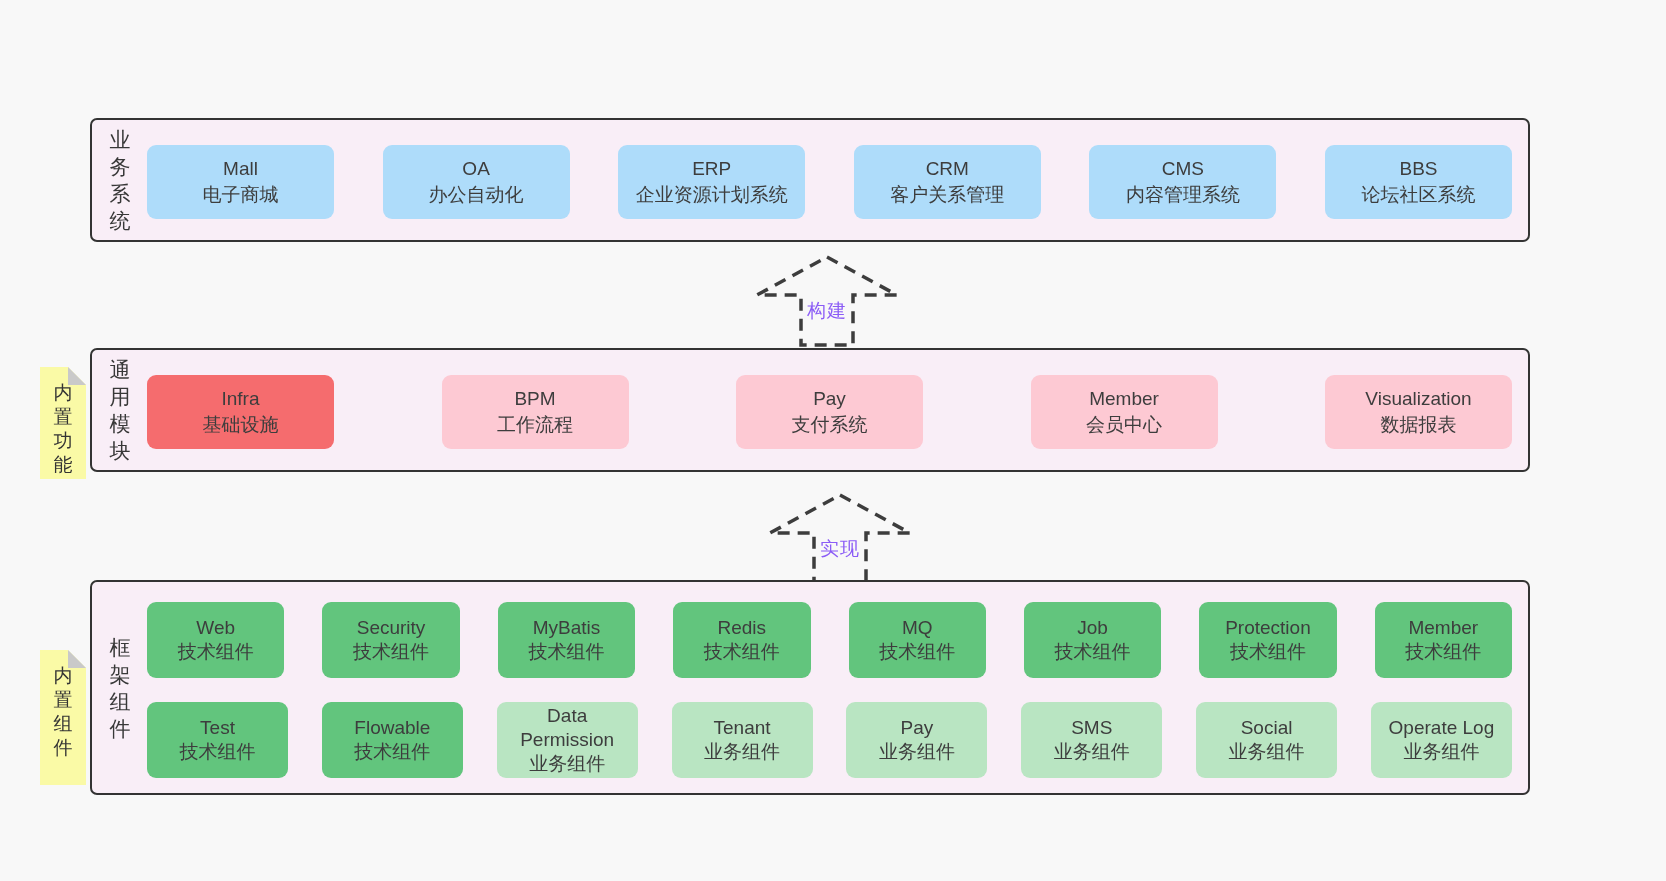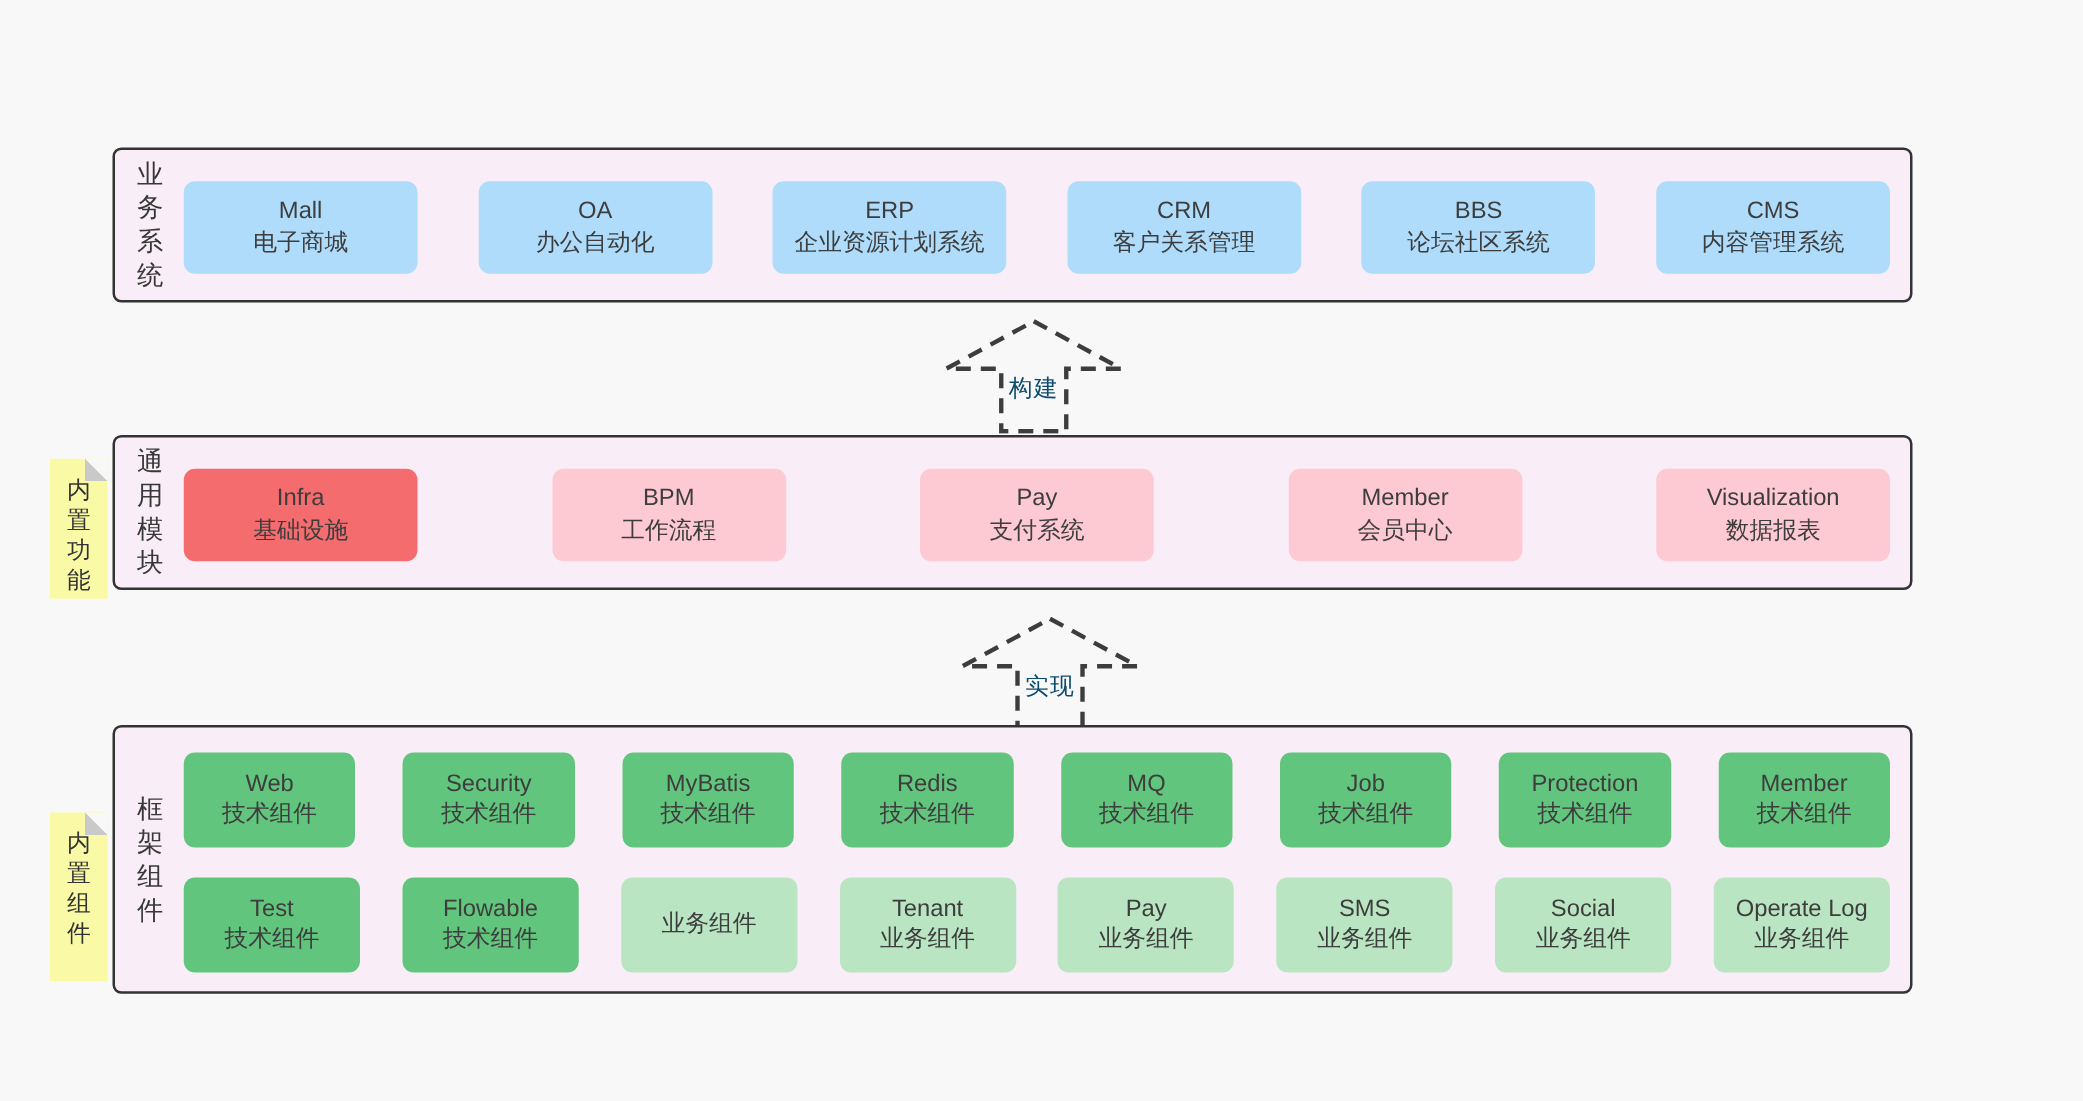--- a/index.html
+++ b/index.html
@@ -57,21 +57,21 @@
     clip-path:polygon(0 0,100% 0,100% 100%);}
   .fold{position:absolute;top:0;right:0;width:18px;height:18px;
     background:var(--c-noteFold,#c9c9c9);
     clip-path:polygon(0 0,100% 100%,0 100%);}
   .arrow{position:absolute;width:146px;height:92px;z-index:1;}
   .arrow1{left:754px;top:255px;}
   .arrow2{left:767px;top:493px;}
   .arrow svg{display:block;width:146px;height:92px;}
   .arrow .alabel{
     position:absolute;left:0;right:0;top:43px;text-align:center;
-    font-size:19px;color:#0c4a6e;letter-spacing:1px;
+    font-size:19px;color:#8b5cf6;letter-spacing:1px;
   }
 </style>
 </head>
 <body>
 
 <div class="layer layer1">
   <div class="vlabel">业
 务
 系
 统</div>
@@ -86,26 +86,26 @@
     </div>
     <div class="box v-blue">
       <span>ERP</span>
       <span>企业资源计划系统</span>
     </div>
     <div class="box v-blue">
       <span>CRM</span>
       <span>客户关系管理</span>
     </div>
     <div class="box v-blue">
+      <span>CMS</span>
+      <span>内容管理系统</span>
+    </div>
+    <div class="box v-blue">
       <span>BBS</span>
       <span>论坛社区系统</span>
-    </div>
-    <div class="box v-blue">
-      <span>CMS</span>
-      <span>内容管理系统</span>
     </div>
   </div>
 </div>
 
 <div class="arrow arrow1">
   <svg viewBox="0 0 146 92">
     <path d="M73 2 L143 40 L99 40 L99 90 L47 90 L47 40 L3 40 Z" fill="none" stroke="#3d3d3d" stroke-width="3.5" stroke-dasharray="12 8" stroke-linejoin="miter"></path>
   </svg>
   <div class="alabel">构建</div>
 </div>
@@ -208,20 +208,21 @@
   <div class="boxrow row2">
     <div class="box v-green">
       <span>Test</span>
       <span>技术组件</span>
     </div>
     <div class="box v-green">
       <span>Flowable</span>
       <span>技术组件</span>
     </div>
     <div class="box v-lightGreen">
+      <span>Data Permission</span>
       <span>业务组件</span>
     </div>
     <div class="box v-lightGreen">
       <span>Tenant</span>
       <span>业务组件</span>
     </div>
     <div class="box v-lightGreen">
       <span>Pay</span>
       <span>业务组件</span>
     </div>

